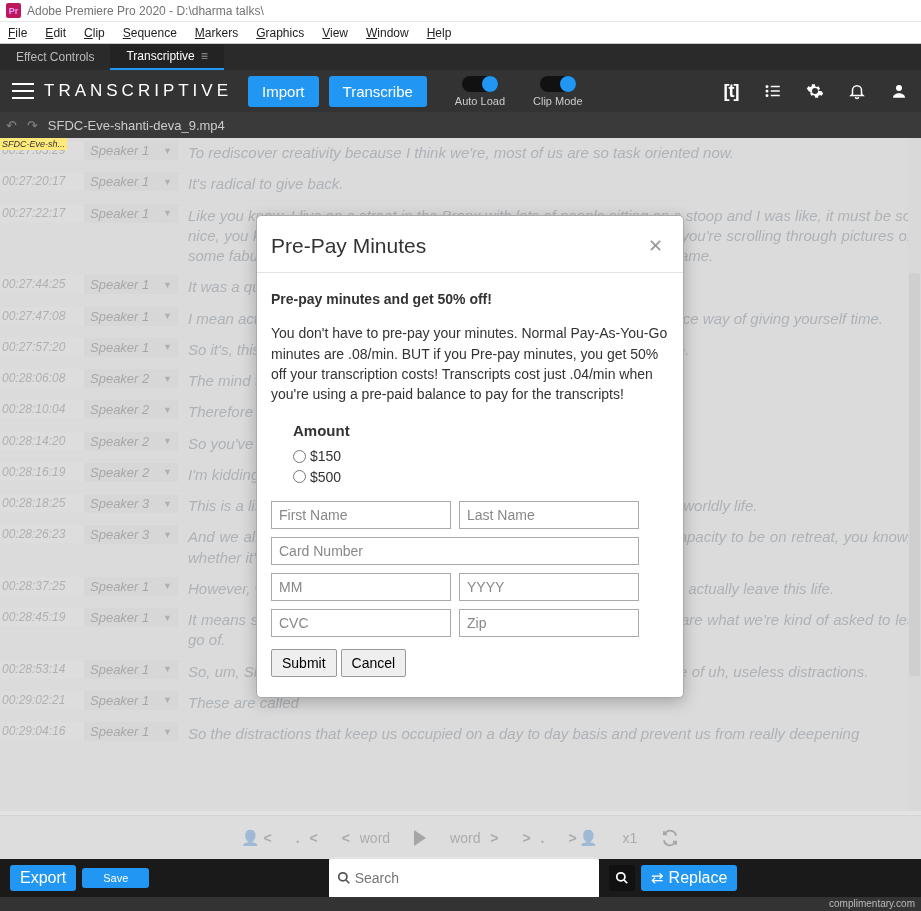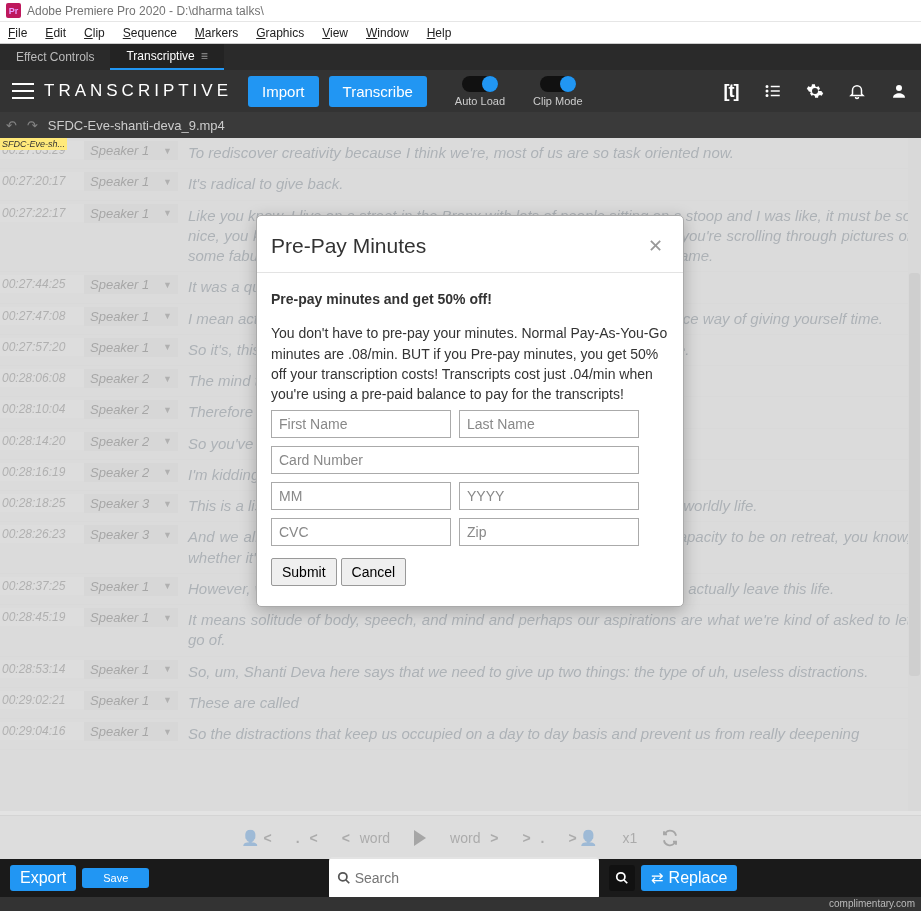--- a/index.html
+++ b/index.html
@@ -373,20 +373,31 @@
 <div class="dim-overlay"></div>
 
 <div class="modal">
   <div class="modal-hd">
     <h2>Pre-Pay Minutes</h2>
     <span class="modal-close">✕</span>
   </div>
   <div class="modal-body">
     <span class="bold">Pre-pay minutes and get 50% off!</span>
     <p>You don't have to pre-pay your minutes. Normal Pay-As-You-Go minutes are .08/min. BUT if you Pre-pay minutes, you get 50% off your transcription costs! Transcripts cost just .04/min when you're using a pre-paid balance to pay for the transcripts!</p>
+    <div class="amount-block">
+      <h4>Amount</h4>
+      <div class="radio-line">
+          <input type="radio" name="amt" style="">
+          <span>$150</span>
+        </div>
+      <div class="radio-line">
+          <input type="radio" name="amt" style="">
+          <span>$500</span>
+        </div>
+    </div>
     <div class="form-grid">
       <input class="w-half" placeholder="First Name" style="">
       <input class="w-half" placeholder="Last Name" style="">
       <input class="w-full" placeholder="Card Number" style="">
       <input class="w-half" placeholder="MM" style="">
       <input class="w-half" placeholder="YYYY" style="">
       <input class="w-half" placeholder="CVC" style="">
       <input class="w-half" placeholder="Zip" style="">
     </div>
     <div class="modal-actions">

